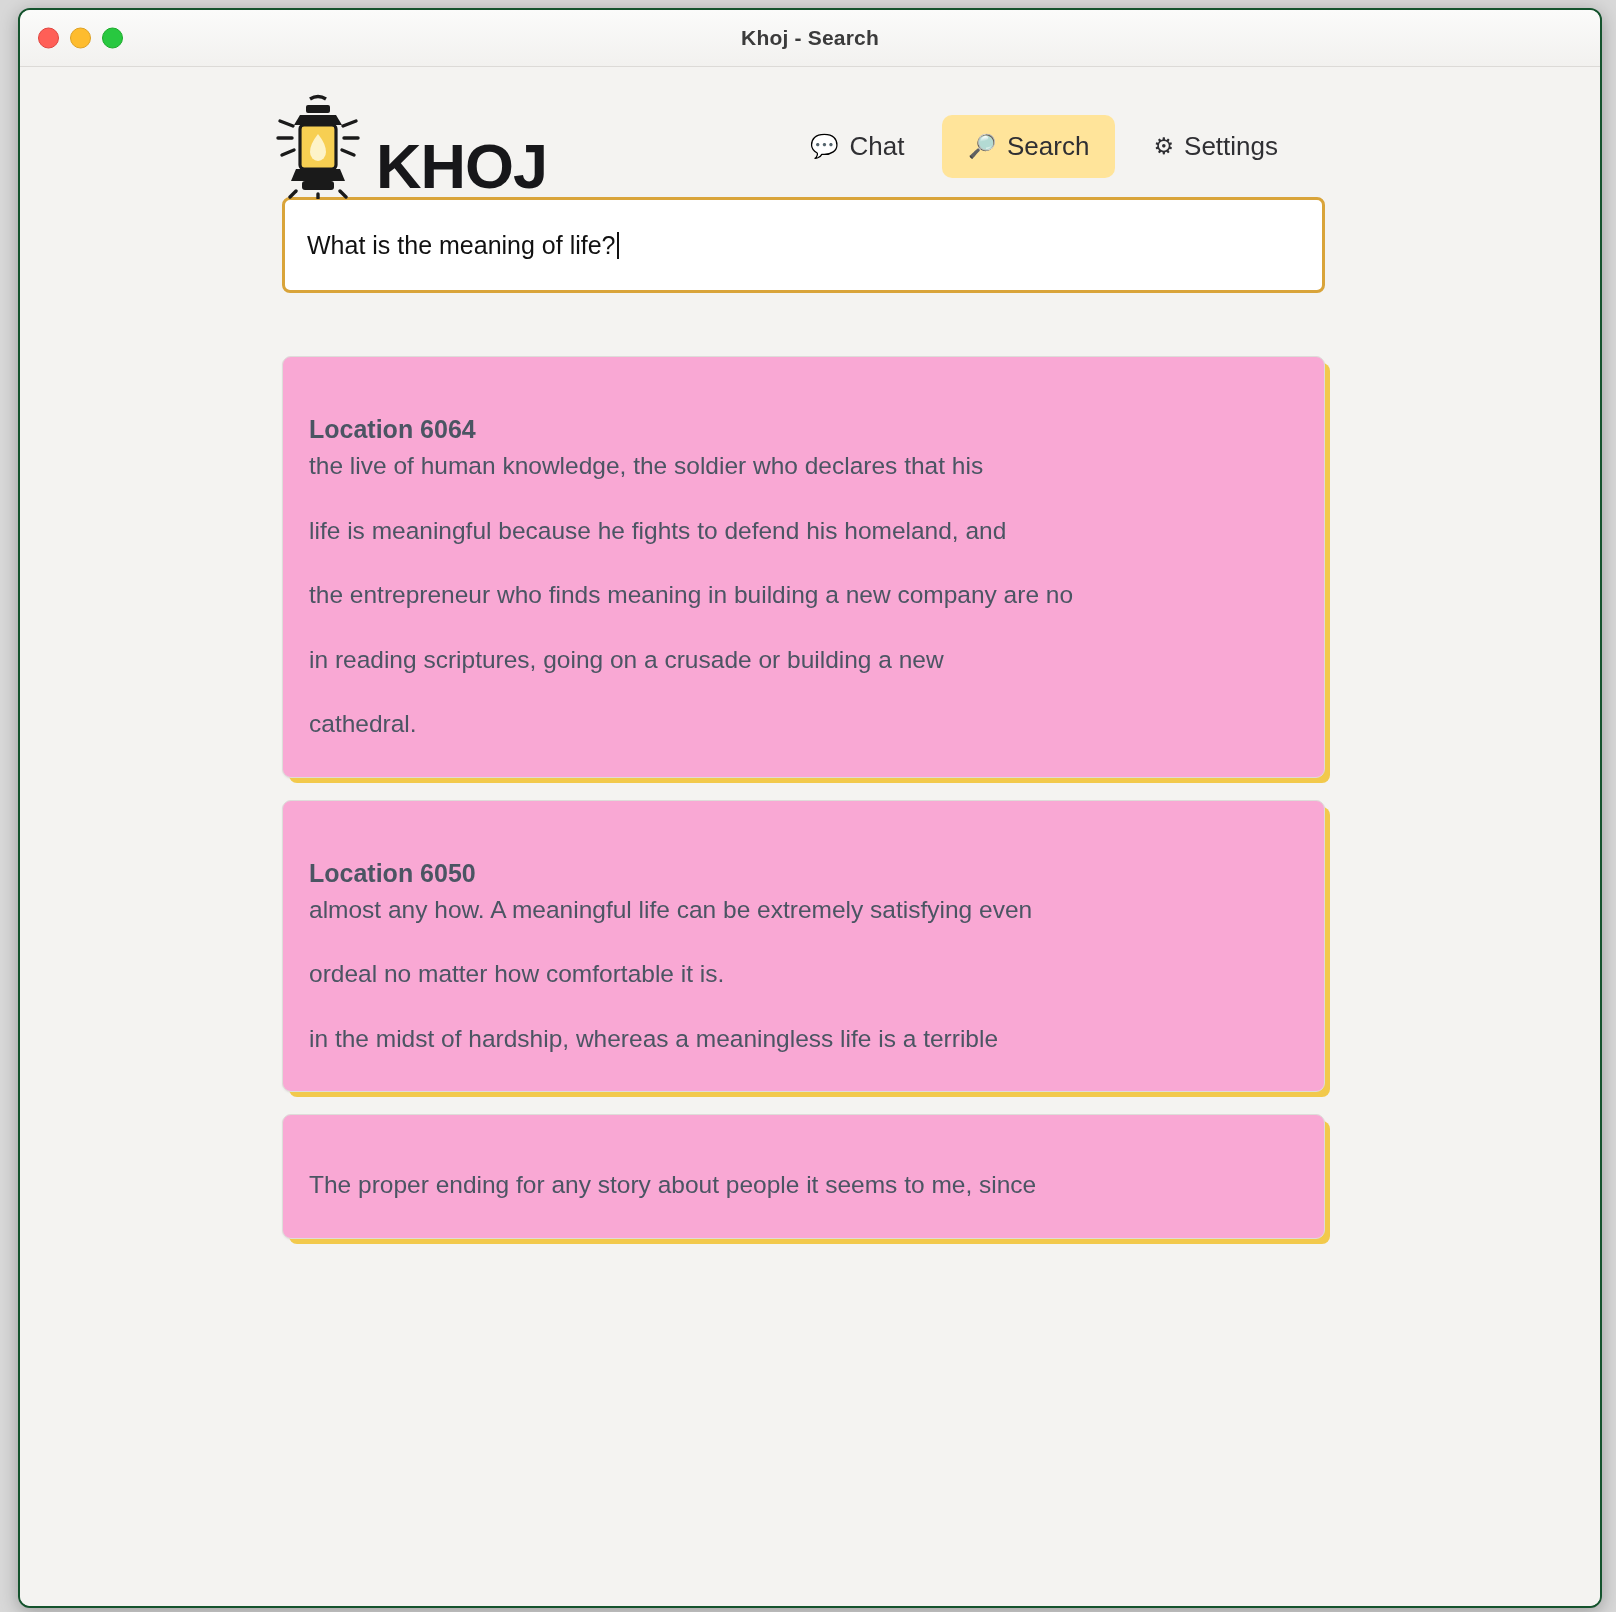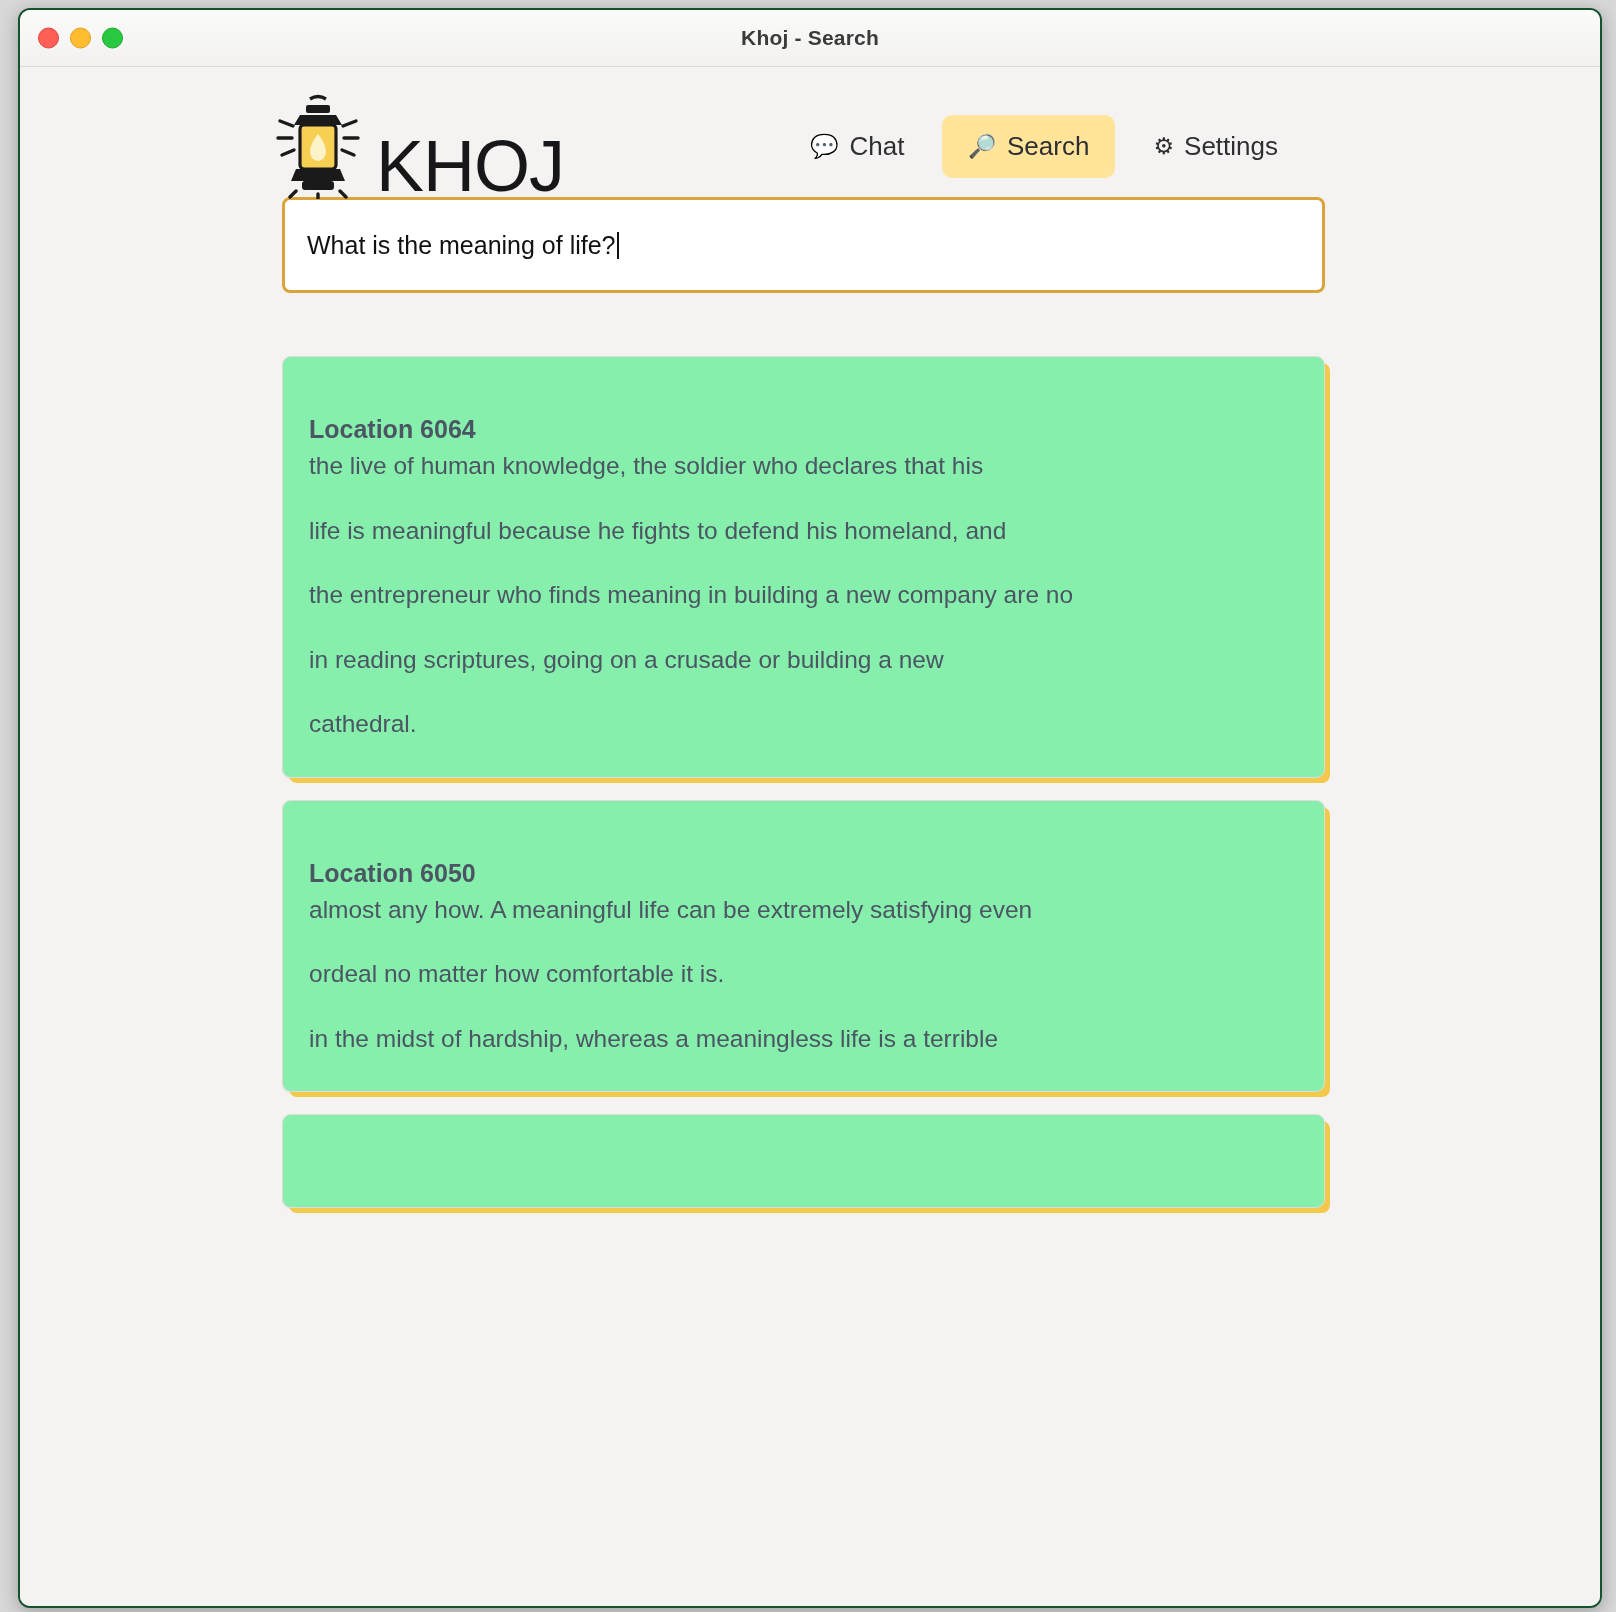--- a/index.html
+++ b/index.html
@@ -76,22 +76,22 @@
     align-items: center;
     gap: 10px;
     margin-left: 190px;
   }
   .lantern {
     width: 96px;
     height: 106px;
     position: relative;
   }
   .wordmark {
-    font-size: 72px;
-    font-weight: normal;
+    font-size: 63px;
+    font-weight: bold;
     color: #17171a;
     letter-spacing: -1px;
     font-family: "Liberation Sans", sans-serif;
     line-height: 1;
     margin-top: 40px;
   }
   .nav {
     display: flex;
     align-items: center;
     gap: 12px;
@@ -140,21 +140,21 @@
     margin-left: 1px;
   }
   .results {
     margin-top: 63px;
     padding: 0 262px 0 262px;
   }
   .card {
     position: relative;
     box-sizing: border-box;
     width: 1043px;
-    background: #86efac;
+    background: #f9a8d4;
     border: 1px solid #dedcd9;
     border-radius: 9px;
     padding: 58px 26px 34px 26px;
     margin-bottom: 22px;
     box-shadow: 6px 6px 0 -1px #f2c94c, 0 1px 2px rgba(0,0,0,0.06);
   }
   .card-title {
     font-size: 25px;
     font-weight: bold;
     color: #4b5563;
@@ -254,19 +254,20 @@
       </div>
 
       <div class="card">
         <div class="card-title">Location 6050</div>
         <p class="card-line">almost any how. A meaningful life can be extremely satisfying even</p>
         <p class="card-line">ordeal no matter how comfortable it is.</p>
         <p class="card-line">in the midst of hardship, whereas a meaningless life is a terrible</p>
       </div>
 
       <div class="card">
+        <p class="card-line">The proper ending for any story about people it seems to me, since</p>
       </div>
 
     </div>
 
     <div class="scrollbar-track"></div>
   </div>
 </div>
 
 </body></html>

